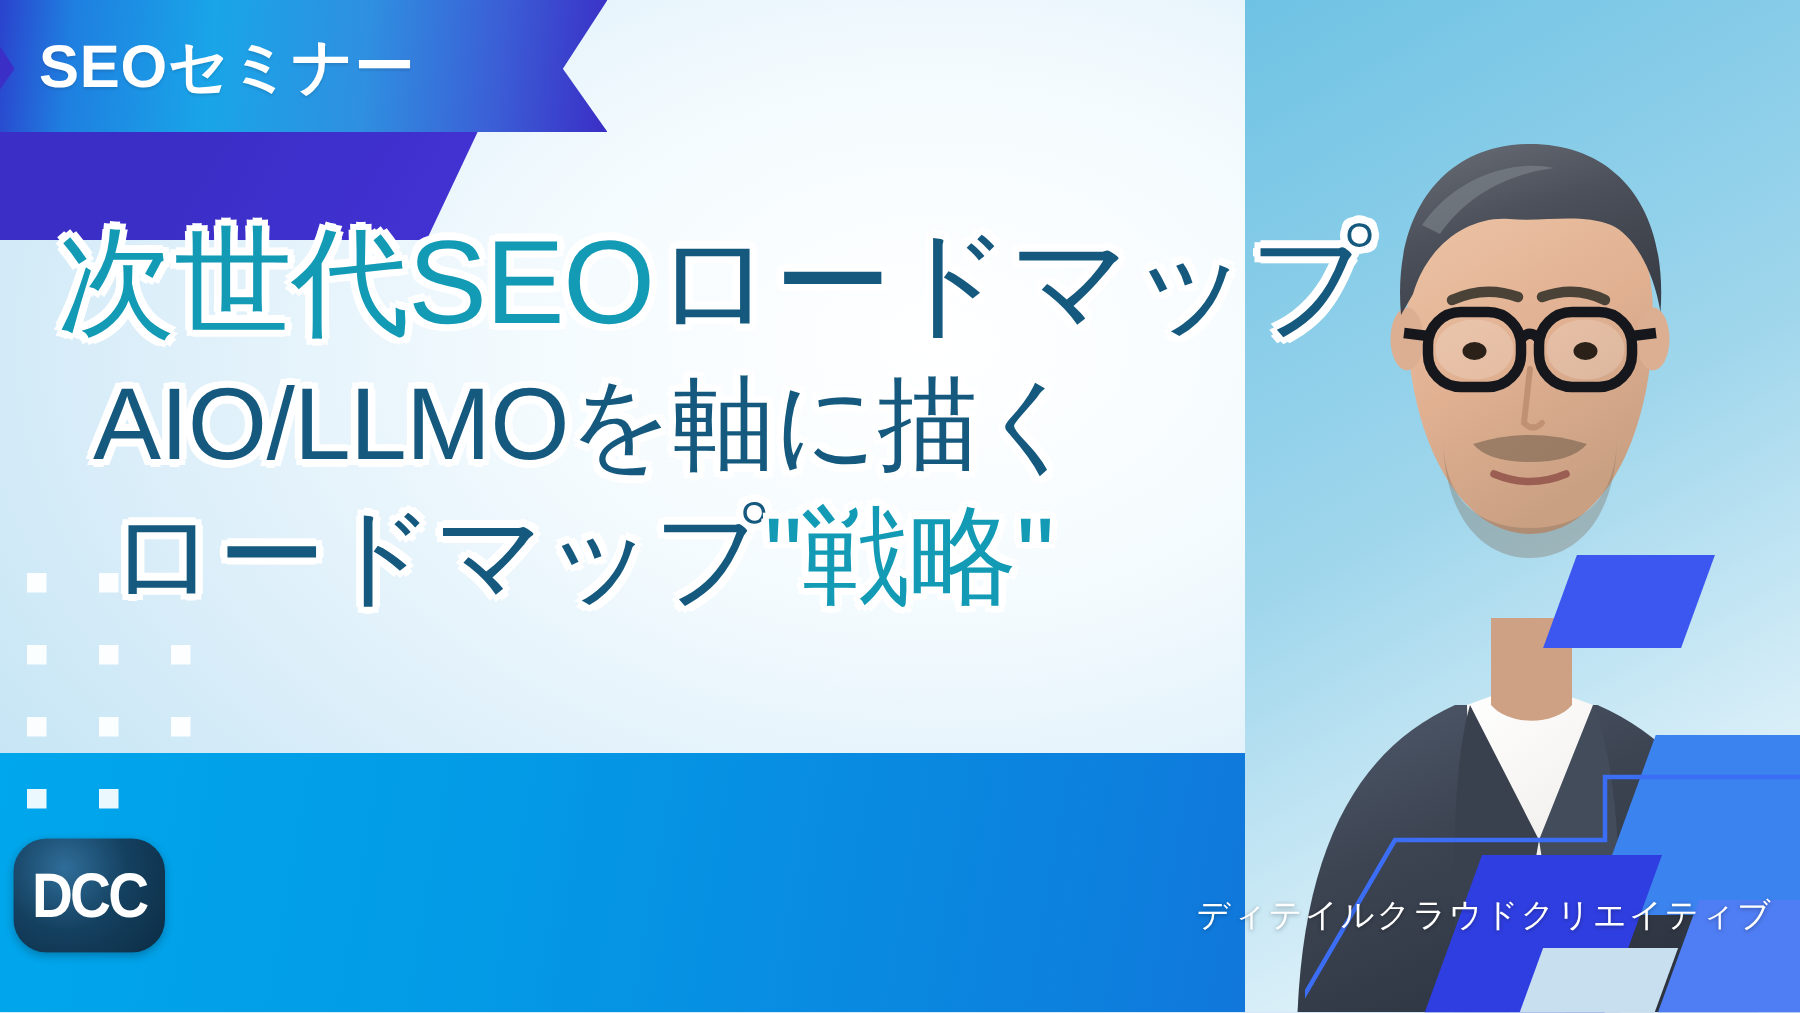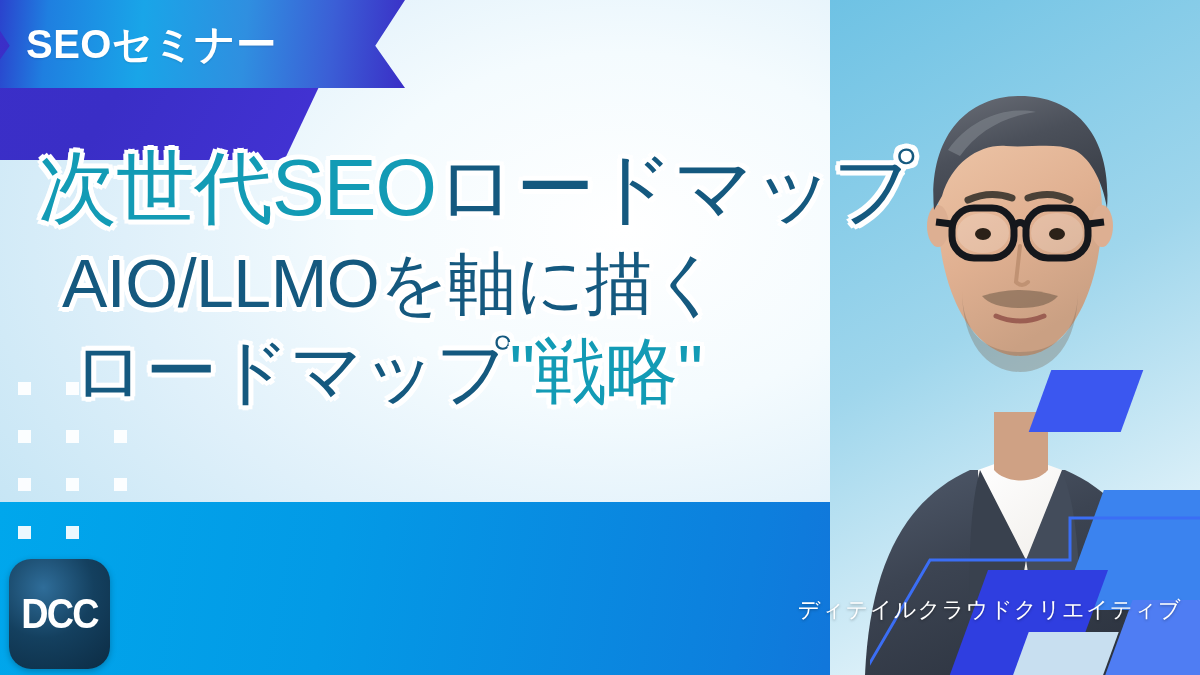--- a/index.html
+++ b/index.html
@@ -74,21 +74,21 @@
       -4px -4px 0 #fff, 4px -4px 0 #fff, -4px 4px 0 #fff, 4px 4px 0 #fff;
   }
   .teal{ color:#139bb5; }
   .navy{ color:#15597f; }
 
   
   .logo{
     position:absolute; left:9px; top:559px; display:flex; align-items:center; gap:13px;
   }
   .logo-mark{
-    width:101px; height:110px; border-radius:22px;
+    width:101px; height:76px; border-radius:22px;
     background:radial-gradient(circle at 34% 26%, #2f6d99 0%, #14405f 48%, #0c2c44 100%);
     display:flex; align-items:center; justify-content:center;
     box-shadow:0 2px 6px rgba(0,0,0,.25);
   }
   .logo-mark span{
     color:#fff; font-weight:700; font-size:42px; letter-spacing:-2px;
     transform:scaleX(.9);
   }
   .logo-words{ display:flex; flex-direction:column; line-height:.99; }
   .logo-words span{

